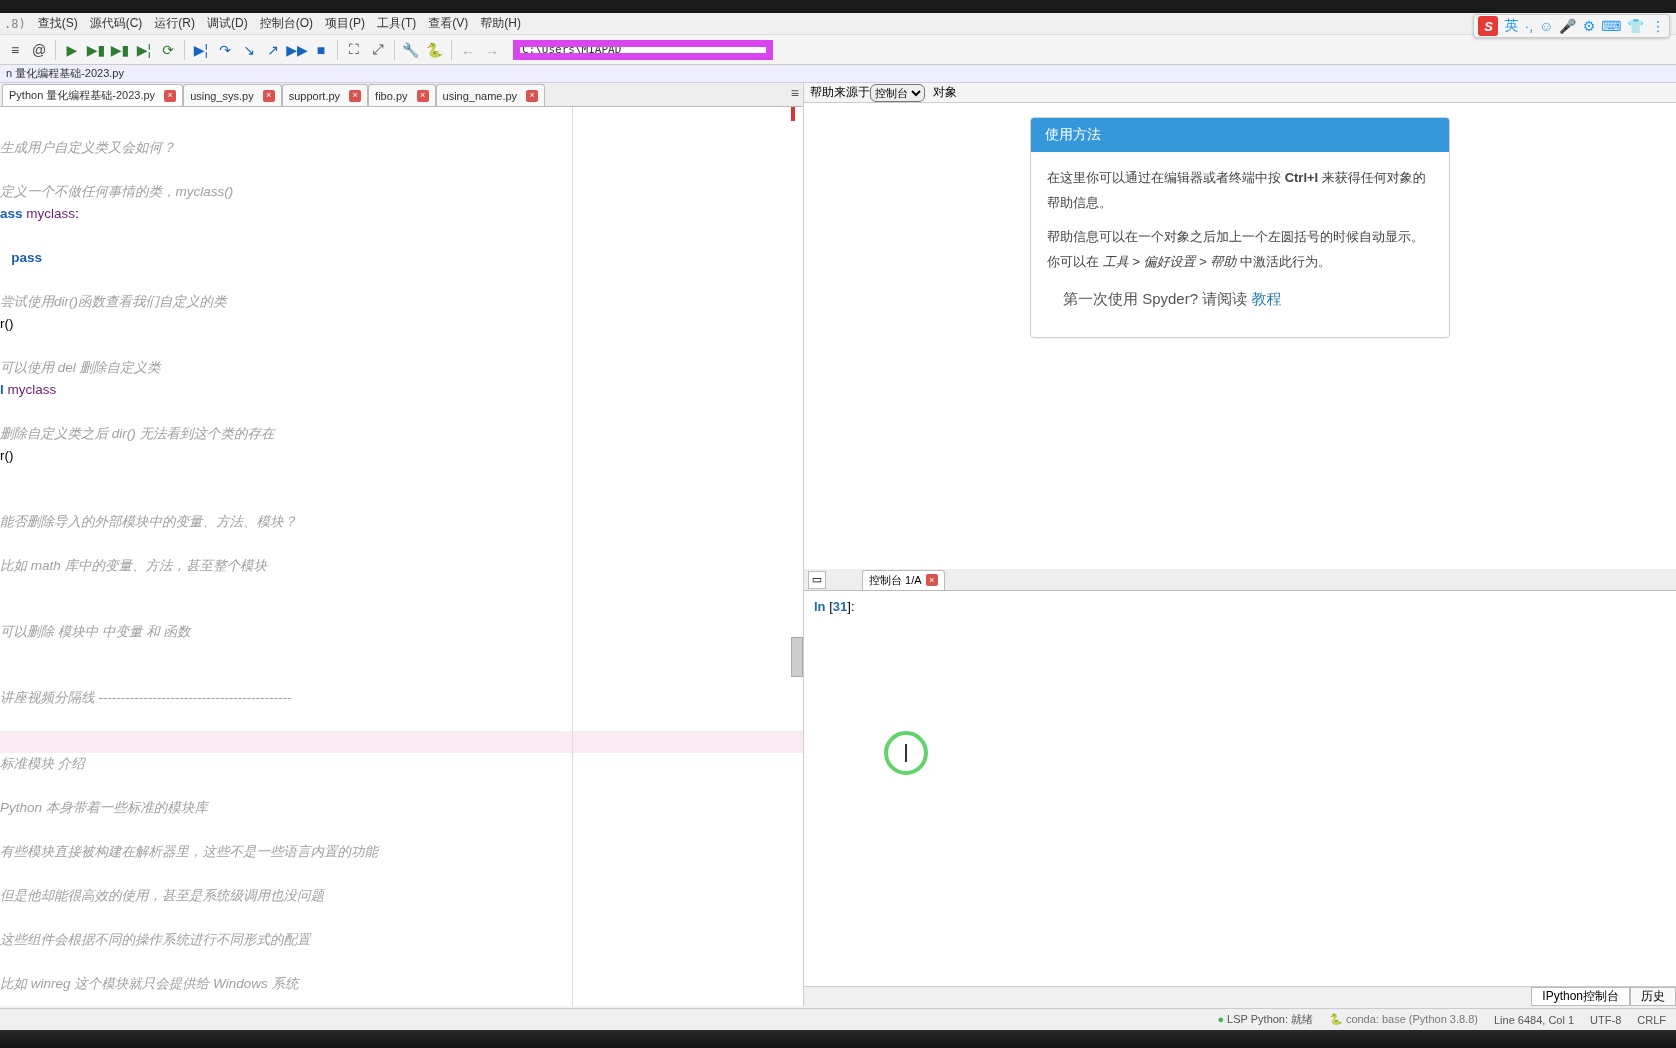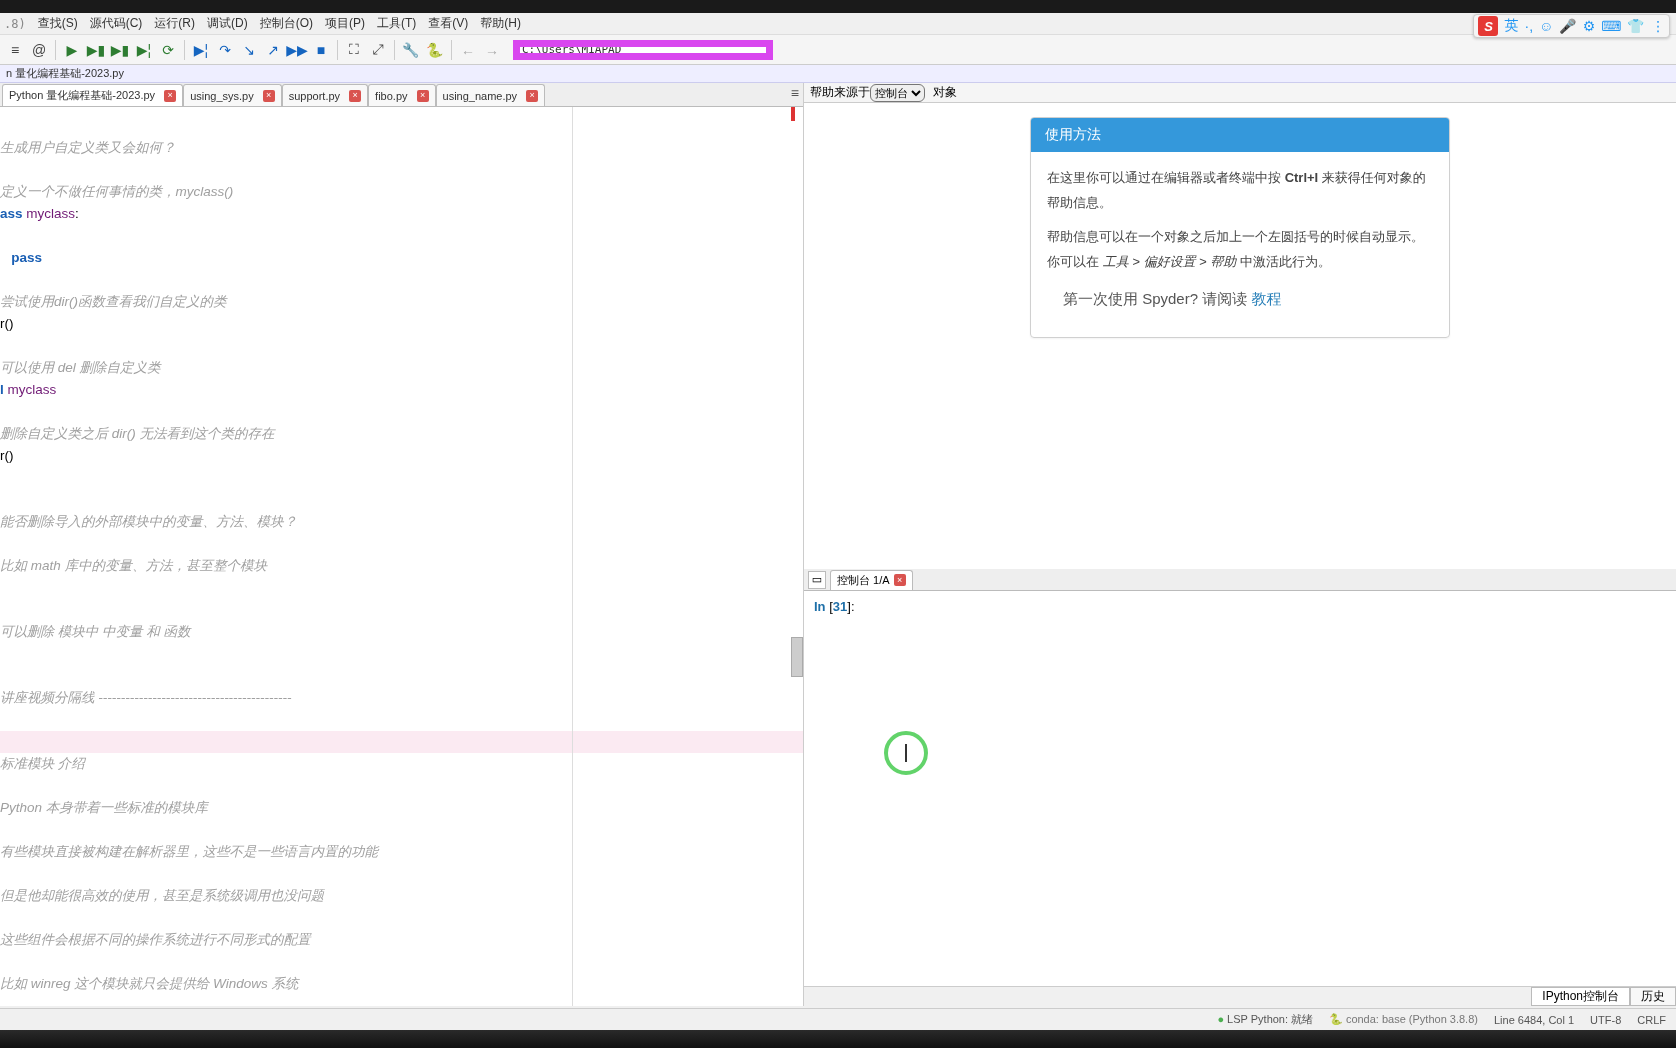--- a/index.html
+++ b/index.html
@@ -61,21 +61,21 @@
 .card-foot { padding:10px 16px; font-size:15px; color:#555; text-align:left; border-top:none;}
 
 
 .rtabs { height:22px; background:#f0f0f0; border-top:1px solid #ccc; border-bottom:1px solid #ccc; display:flex; justify-content:flex-end; font-size:12px;}
 .rtab { border:1px solid #bbb; border-bottom:none; padding:1px 8px; margin-top:1px; background:#f8f8f8;}
 .rtab.active { background:#fff;}
 
 
 .console-wrap { flex:1; display:flex; flex-direction:column;}
 .ctabs { height:22px; background:#eee; border-bottom:1px solid #bbb; display:flex; align-items:flex-end; padding-left:4px; gap:-1px;}
-.ctab { height:20px; background:#fff; border:1px solid #bbb; border-bottom:none; border-radius:3px 3px 0 0; padding:0 6px; display:flex; align-items:center; font-size:11px; gap:4px; font-family:monospace;}
+.ctab { height:20px; background:#fff; border:1px solid #bbb; border-bottom:none; border-radius:3px 3px 0 0; padding:0 6px; display:flex; align-items:center; font-size:11px; gap:4px; font-family:monospace;margin-left:32px;}
 .ctab .x { width:12px; height:12px; background:#d9534f; color:#fff; border-radius:2px; display:flex; align-items:center; justify-content:center; font-size:9px;}
 .ctabs .cic { width:18px; height:18px; border:1px solid #bbb; margin-bottom:1px; margin-right:4px; background:#fff; display:flex; align-items:center; justify-content:center; font-size:11px;}
 .console { flex:1; background:#fff; font-family:"Consolas",monospace; font-size:13px; padding:8px 10px; position:relative;}
 .console .prompt .n { color:#1e6fa8; font-weight:bold;}
 .console .prompt .br { color:#1e6fa8; font-weight:bold;}
 .cursor-mark { position:absolute; top:140px; left:80px; width:44px; height:44px; border:4px solid #62d36a; border-radius:50%; display:flex; align-items:center; justify-content:center;}
 .cursor-caret { width:2px; height:18px; background:#333;}
 
 
 .cbot { height:20px; border-top:1px solid #ccc; display:flex; justify-content:flex-end; font-size:12px; background:#f0f0f0;}

